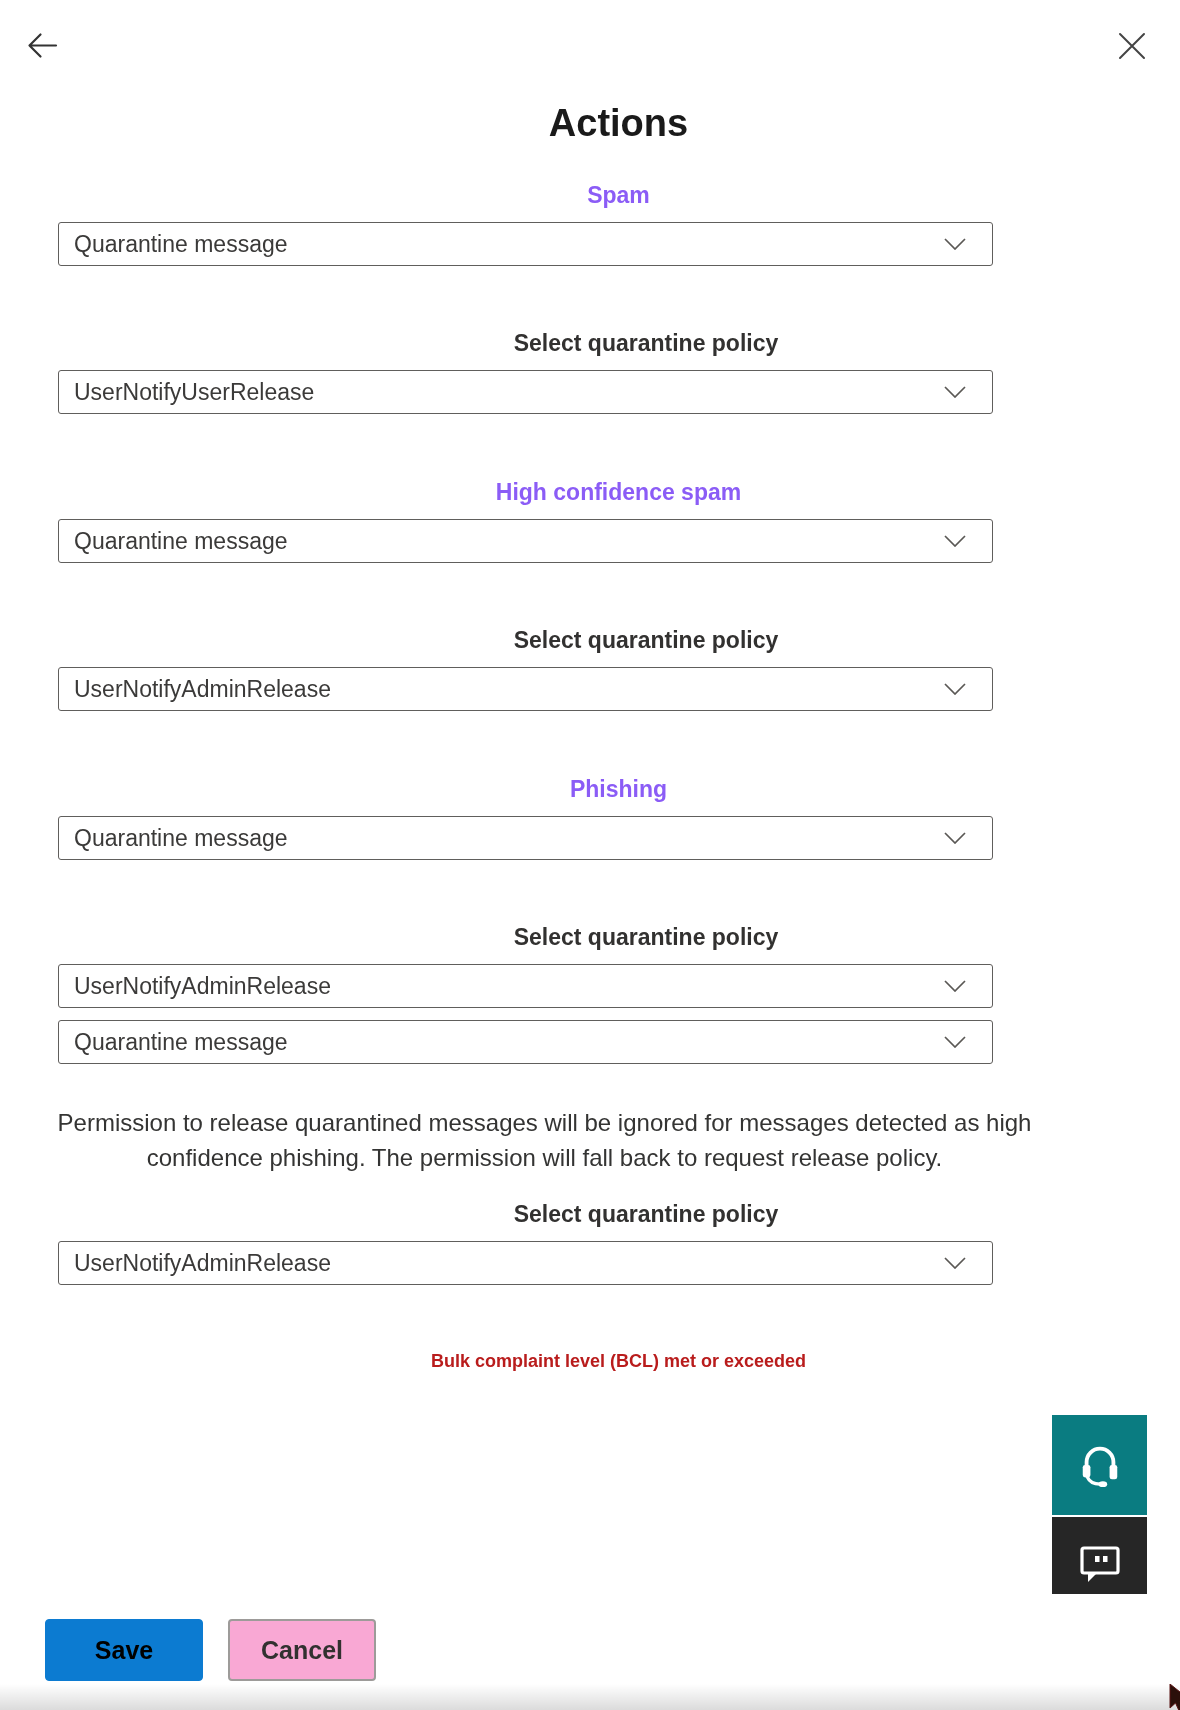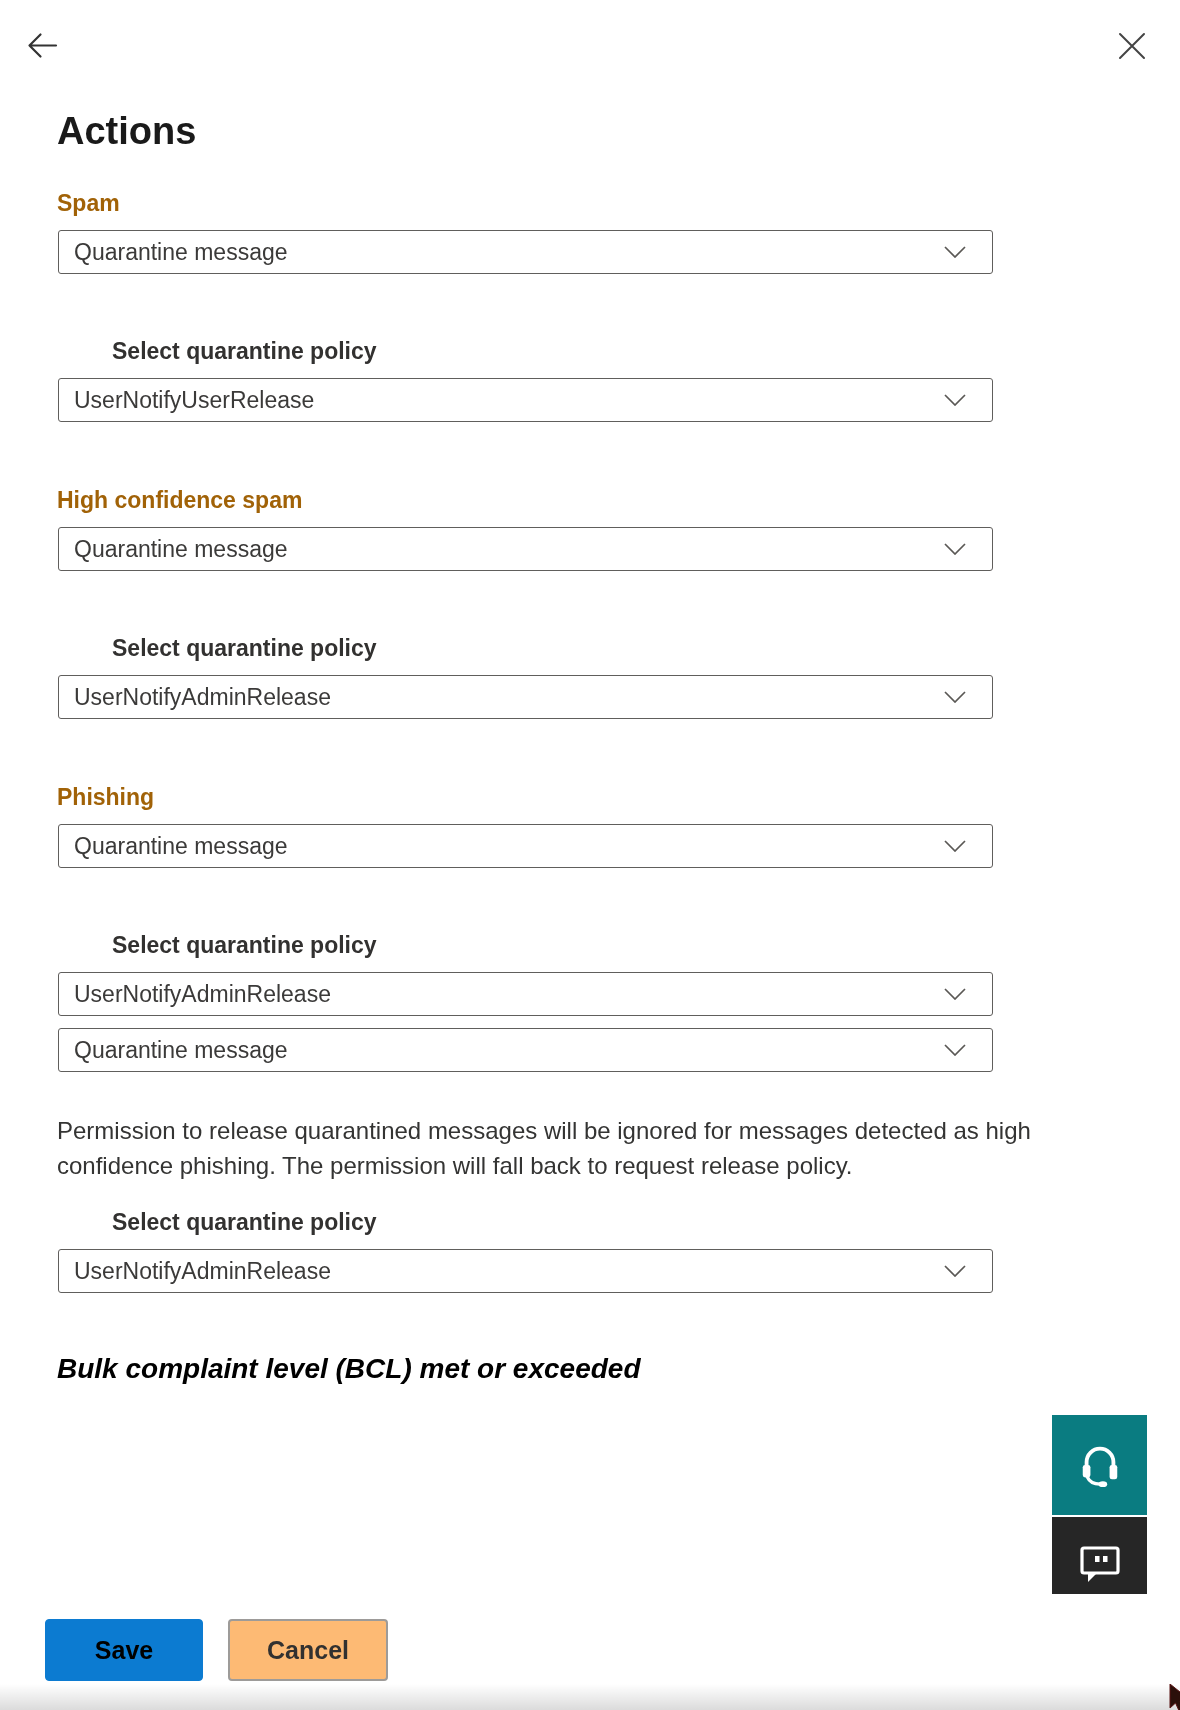--- a/index.html
+++ b/index.html
@@ -7,27 +7,27 @@
     width:1180px;height:1710px;position:relative;overflow:hidden;
     background:#ffffff;
     font-family:"Liberation Sans","DejaVu Sans",sans-serif;
     color:#323130;
   }
   
   .back-btn{position:absolute;left:25px;top:29px;width:34px;height:34px;cursor:pointer;background:none;border:none;padding:0;}
   .close-btn{position:absolute;left:1116px;top:31px;width:32px;height:32px;cursor:pointer;background:none;border:none;padding:0;}
 
   
-  .content{position:absolute;left:0;top:8px;width:1180px;height:1594px;overflow:hidden;}
+  .content{position:absolute;left:0;top:0;width:1180px;height:1594px;overflow:hidden;text-align:center;}
 
   h1.page-title{
     margin:103px 0 0 57px;font-size:38px;line-height:41px;font-weight:700;color:#1a1a1a;
   }
   .sec-label{
-    margin:36px 0 0 57px;font-size:23px;line-height:30px;font-weight:700;color:#a16207;
+    margin:36px 0 0 57px;font-size:23px;line-height:30px;font-weight:700;color:#8b5cf6;
   }
   .sec-label.after-sub{margin-top:63px;}
   .dd{
     box-sizing:border-box;position:relative;
     margin:12px 0 0 58px;width:935px;height:44px;
     border:1.5px solid #605e5c;border-radius:3px;background:#fff;
     display:flex;align-items:center;cursor:pointer;
   }
   .dd .dd-value{
     padding-left:15px;font-size:23px;color:#3b3a39;
@@ -38,29 +38,29 @@
     margin:62px 0 0 112px;font-size:23px;line-height:30px;font-weight:700;color:#323130;
   }
   .sub-label.tight{margin-top:24px;}
   .dd.sub{}
 
   .note{
     margin:41px 0 0 57px;width:975px;
     font-size:24px;line-height:35px;color:#343433;font-weight:400;
   }
   .bulk-heading{
-    margin:60px 0 0 57px;font-size:28px;line-height:32px;font-weight:700;color:#000000;font-style:italic;
+    margin:60px 0 0 57px;font-size:18px;line-height:32px;font-weight:700;color:#b91c1c;
   }
 
   
   .footer{position:absolute;left:0;top:1594px;width:1180px;height:116px;background:#fff;}
   .btn{box-sizing:border-box;position:absolute;top:25px;height:62px;border-radius:4px;
        font-family:inherit;font-size:25px;font-weight:700;cursor:pointer;}
   .btn-save{left:45px;width:158px;background:#0c7bd1;border:1px solid #0c7bd1;color:#000000;}
-  .btn-cancel{left:228px;width:160px;background:#fdba74;border:2px solid #9d9b99;color:#323130;}
+  .btn-cancel{left:228px;width:148px;background:#f9a8d4;border:2px solid #9d9b99;color:#323130;}
   .bottom-fade{position:absolute;left:0;bottom:0;width:1180px;height:26px;
        background:linear-gradient(to bottom,rgba(0,0,0,0),rgba(0,0,0,0.14));pointer-events:none;}
 
   
   .side-btn{position:absolute;left:1052px;width:95px;border:none;padding:0;cursor:pointer;
        display:flex;align-items:center;justify-content:center;}
   .support-btn{top:1415px;height:100px;background:#0a7c81;}
   .feedback-btn{top:1517px;height:96px;background:#262626;}
 
   .cursor-wedge{position:absolute;left:1166px;top:1684px;pointer-events:none;}

